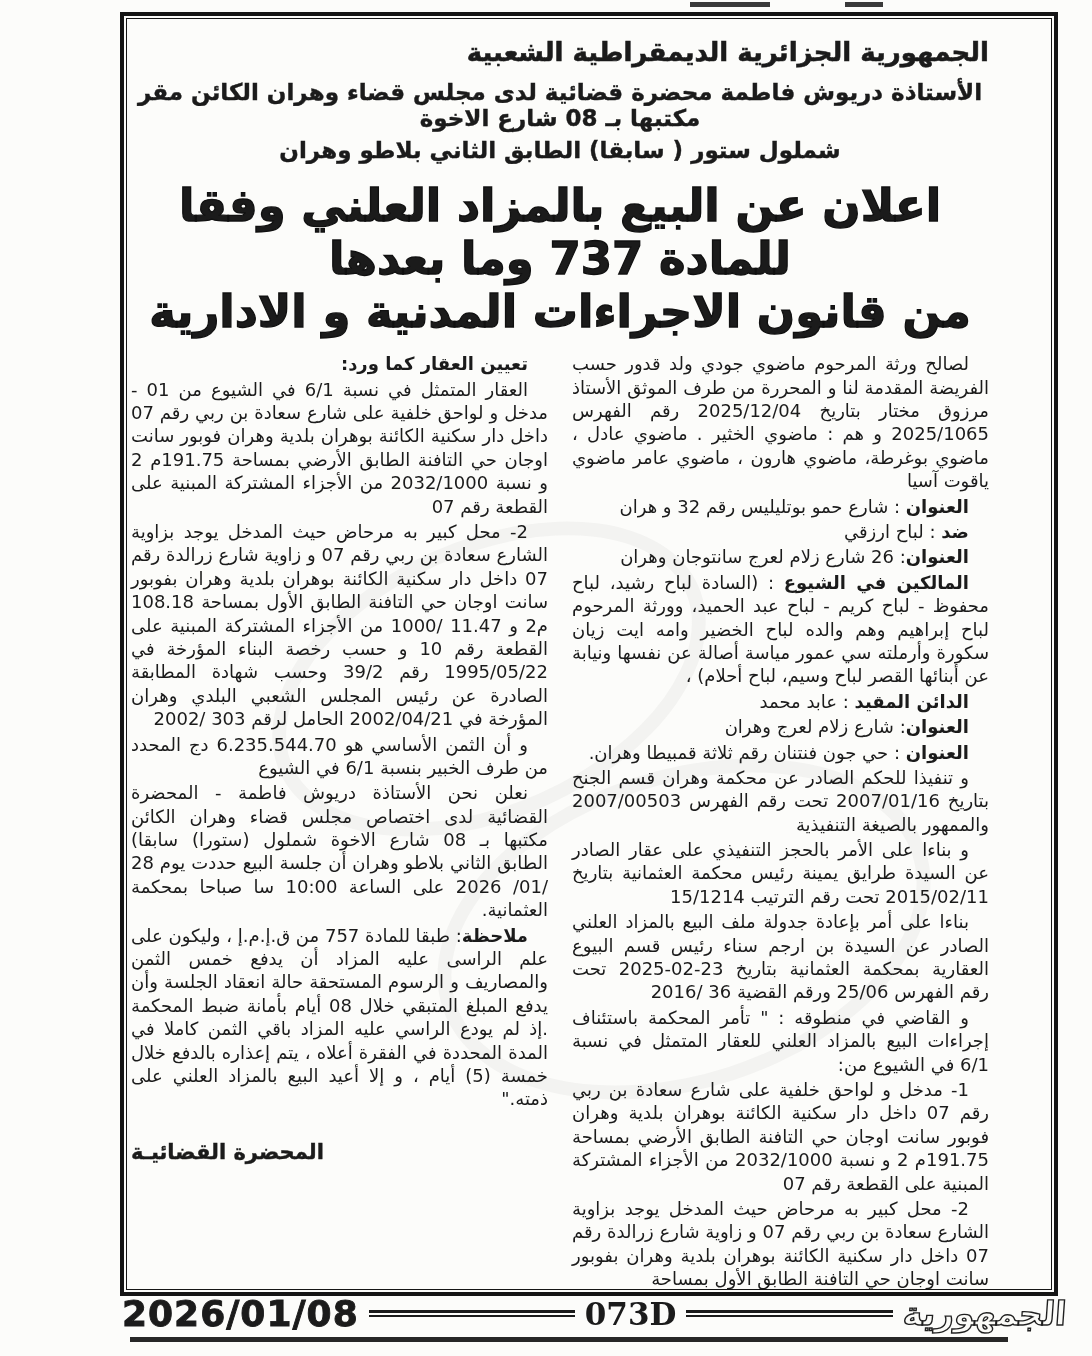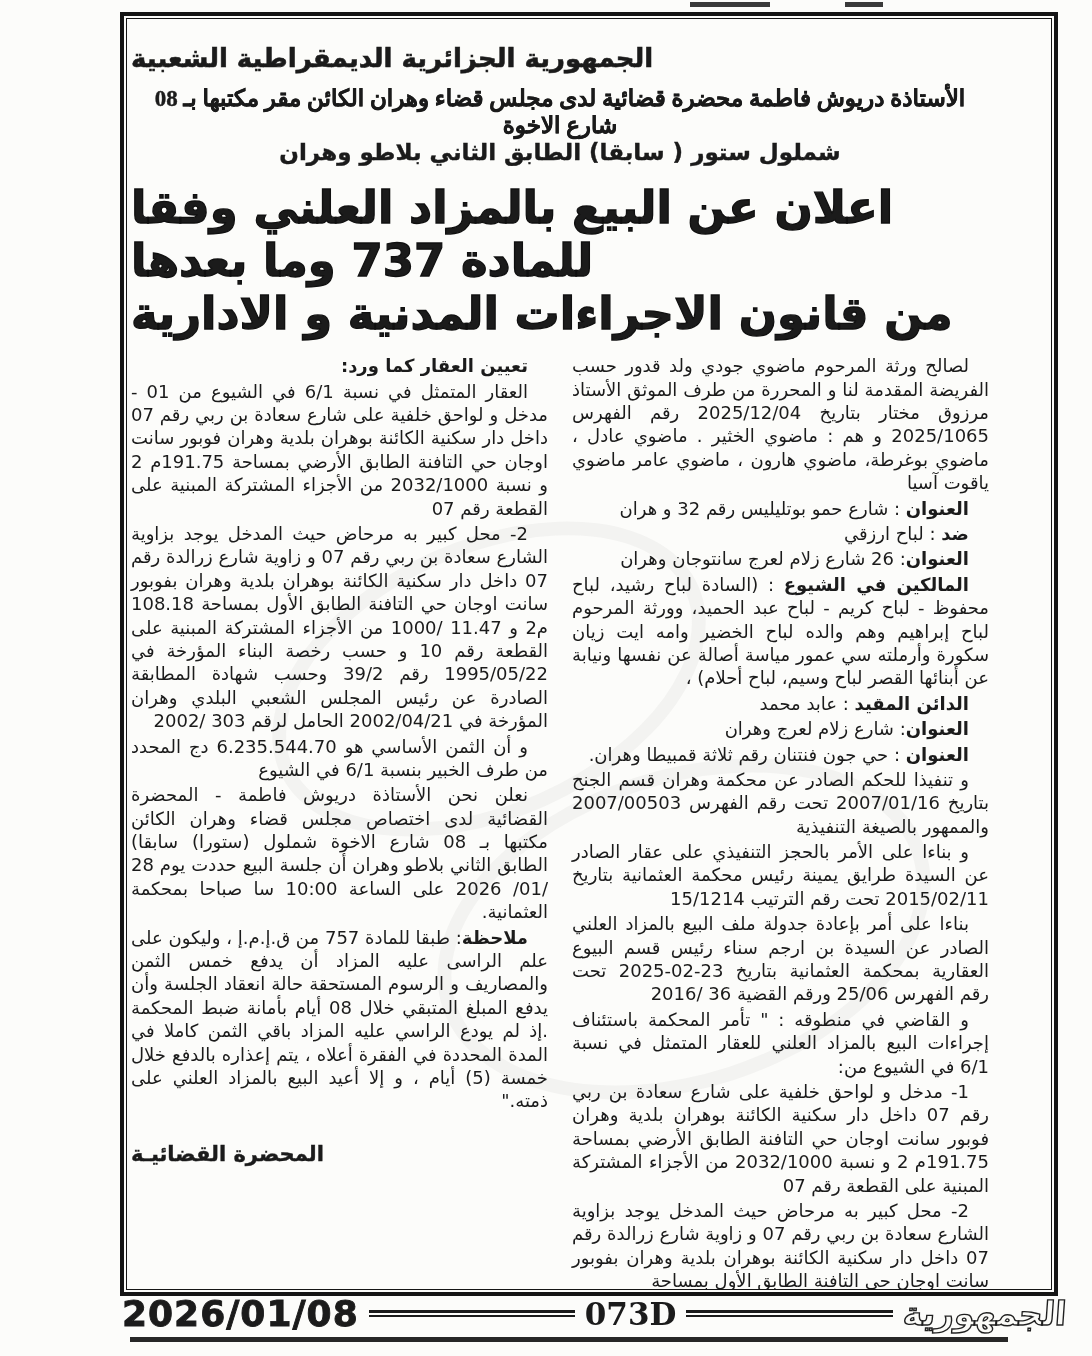--- a/index.html
+++ b/index.html
@@ -10,24 +10,24 @@
   .t1{left:690px;width:80px;}
   .t2{left:845px;width:38px;}
   
   .wm{position:absolute;border:14px solid rgba(110,110,110,0.06);border-radius:50%;pointer-events:none;}
   .wm1{top:540px;left:260px;width:430px;height:250px;transform:rotate(-24deg);}
   .wm2{top:770px;left:430px;width:480px;height:290px;transform:rotate(-18deg);}
   
   .frame{position:absolute;top:12px;left:120px;width:938px;height:1284px;border:4px solid #151515;box-sizing:border-box;}
   .frame-inner{position:absolute;inset:2px;border:1px solid #151515;overflow:hidden;}
   .content{padding:0 62px 0 4px;}
-  .hdr1{margin-top:24px;text-align:left;font-size:26px;font-weight:bold;-webkit-text-stroke:0.6px currentColor;}
-  .hdr2{margin-top:12px;text-align:center;font-size:23px;font-weight:bold;font-family:Liberation Serif, serif;-webkit-text-stroke:0.4px currentColor;}
-  .hdr3{text-align:center;font-size:23px;font-weight:bold;-webkit-text-stroke:0.4px currentColor;}
-  .title{margin-top:16px;text-align:left;font-weight:bold;font-size:45px;line-height:1.18;
+  .hdr1{margin-top:18px;text-align:right;font-size:26px;font-weight:bold;-webkit-text-stroke:0.6px currentColor;}
+  .hdr2{margin-top:12px;text-align:center;font-size:23px;font-weight:bold;-webkit-text-stroke:0.4px currentColor;}
+  .hdr3{margin-top:6px;text-align:center;font-size:23px;font-weight:bold;-webkit-text-stroke:0.4px currentColor;}
+  .title{margin-top:16px;text-align:center;font-weight:bold;font-size:45px;line-height:1.18;
          -webkit-text-stroke:1.3px #101010;letter-spacing:0.5px;}
   .columns{display:flex;gap:24px;margin-top:14px;align-items:flex-start;}
   .col{flex:1;font-size:18px;line-height:1.3;text-align:justify;}
   .para{margin:0 0 2px 0;}
   .para.indent{text-indent:20px;}
   .para.bold{font-weight:bold;}
   .para .lbl{font-weight:bold;}
   .signature{font-weight:bold;font-size:21px;margin-top:28px;text-align:left;-webkit-text-stroke:0.4px currentColor;}
   
   .footer{position:absolute;left:122px;top:1293px;width:944px;display:flex;direction:ltr;align-items:center;}

